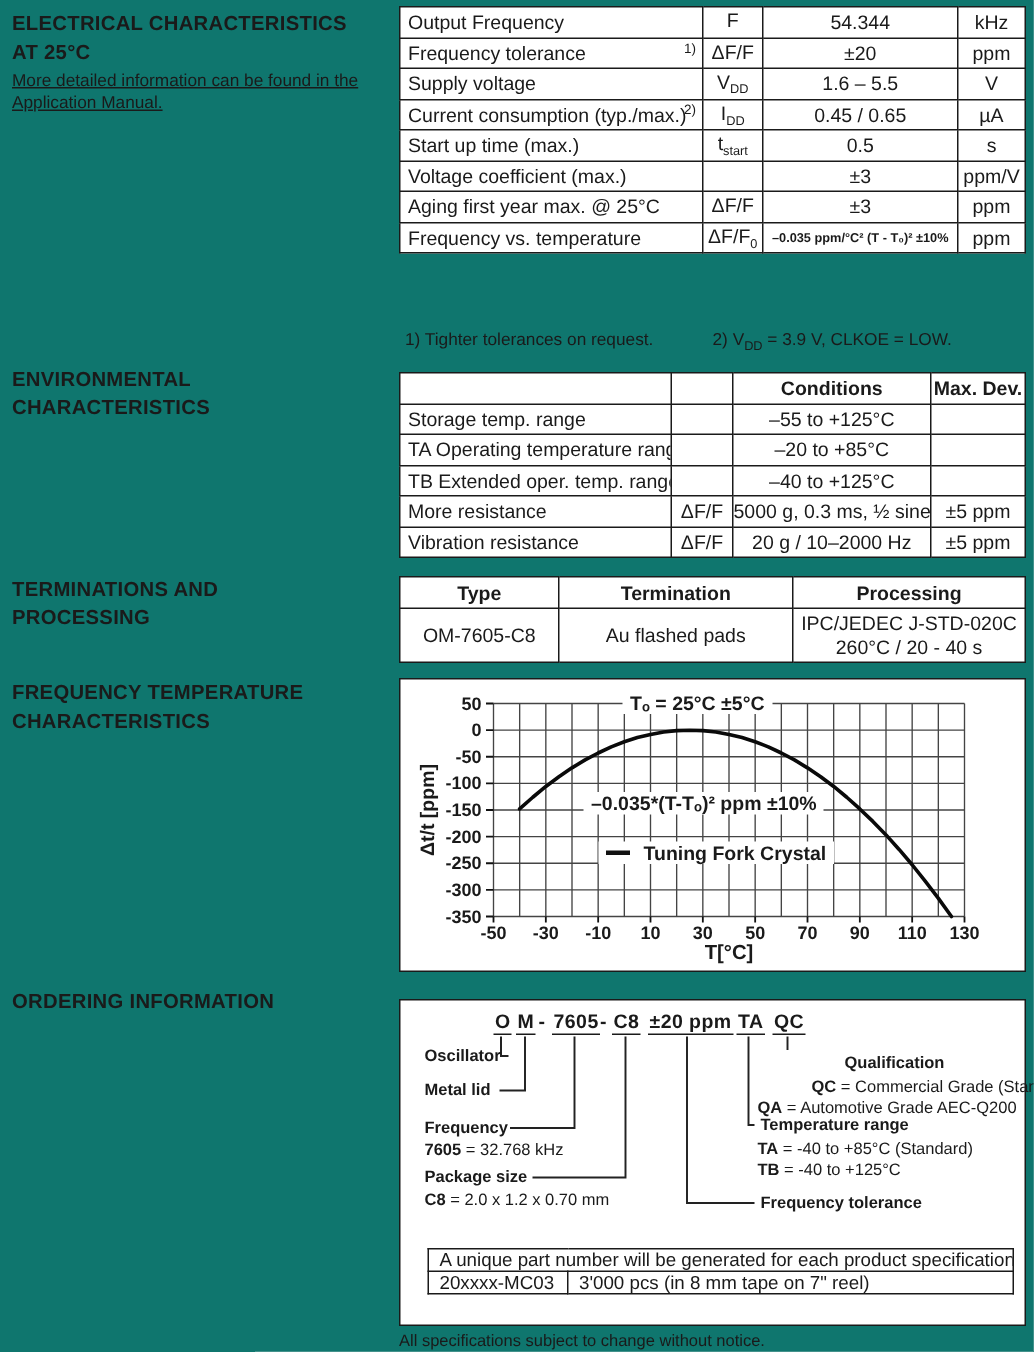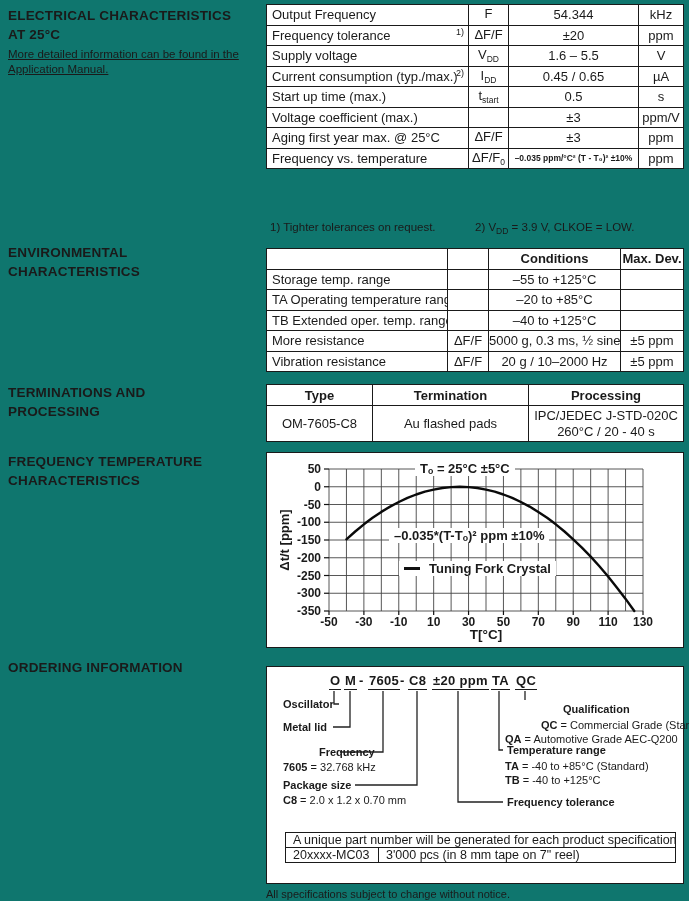--- a/index.html
+++ b/index.html
@@ -313,21 +313,21 @@
     <span class="tok" style="left:92px;">-</span>
     <span class="tok u" style="left:101px;">7605</span>
     <span class="tok" style="left:133px;">-</span>
     <span class="tok u" style="left:141px;">C8</span>
     <span class="tok u" style="left:165px;">±20 ppm</span>
     <span class="tok u" style="left:224px;">TA</span>
     <span class="tok u" style="left:248px;">QC</span>
 
     <div class="olabel" style="left:16px; top:31px;">Oscillator</div>
     <div class="olabel" style="left:16px; top:54px;">Metal lid</div>
-    <div class="olabel" style="left:16px; top:79px;margin-left:36px;">Frequency</div>
+    <div class="olabel" style="left:16px; top:79px;">Frequency</div>
     <div class="ovalue" style="left:16px; top:94px;"><b>7605</b><span> = 32.768 kHz</span></div>
     <div class="olabel" style="left:16px; top:112px;">Package size</div>
     <div class="ovalue" style="left:16px; top:127px;"><b>C8</b><span> = 2.0 x 1.2 x 0.70 mm</span></div>
 
     <div class="olabel" style="left:252px; top:36px;margin-left:44px;">Qualification</div>
     <div class="ovalue" style="left:238px; top:52px;margin-left:36px;"><b>QC</b><span> = Commercial Grade (Standard)</span></div>
     <div class="ovalue" style="left:238px; top:66px;"><b>QA</b><span> = Automotive Grade AEC-Q200</span></div>
     <div class="olabel" style="left:240px; top:77px;">Temperature range</div>
     <div class="ovalue" style="left:238px; top:93px;"><b>TA</b><span> = -40 to +85°C (Standard)</span></div>
     <div class="ovalue" style="left:238px; top:107px;"><b>TB</b><span> = -40 to +125°C</span></div>

